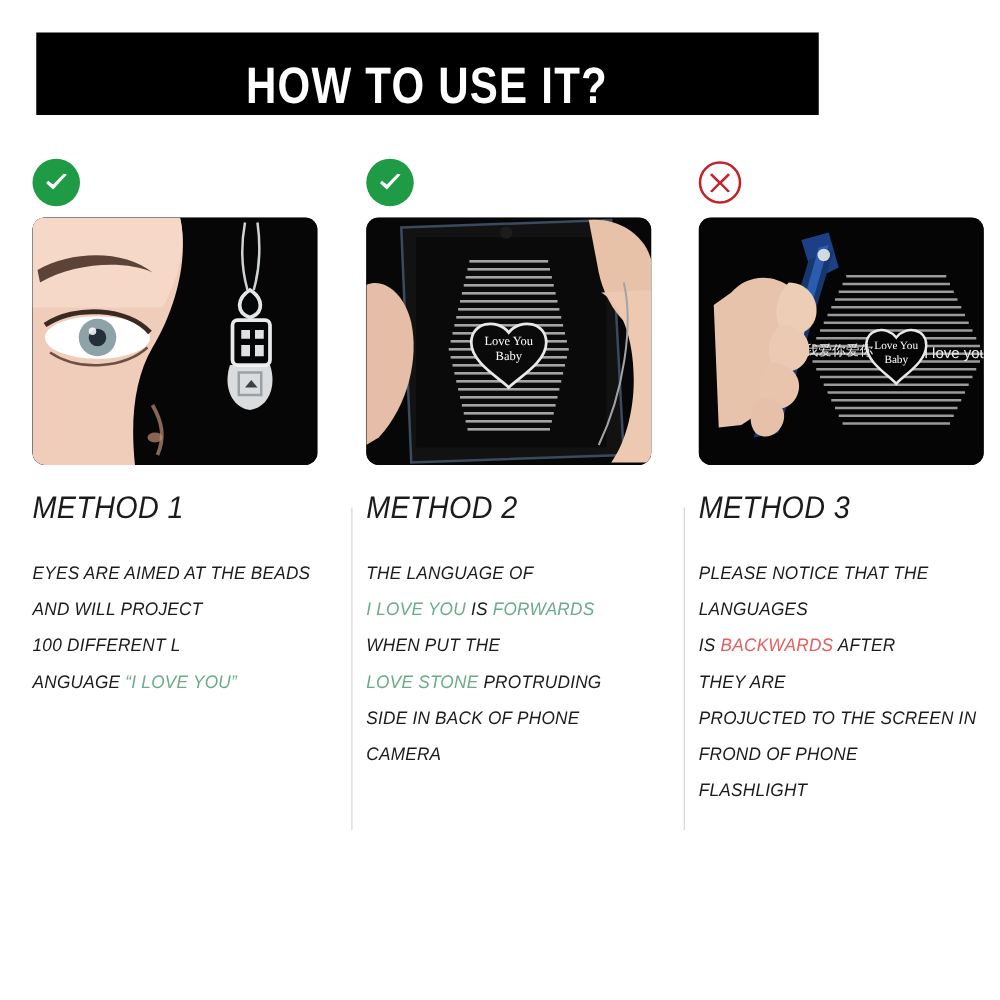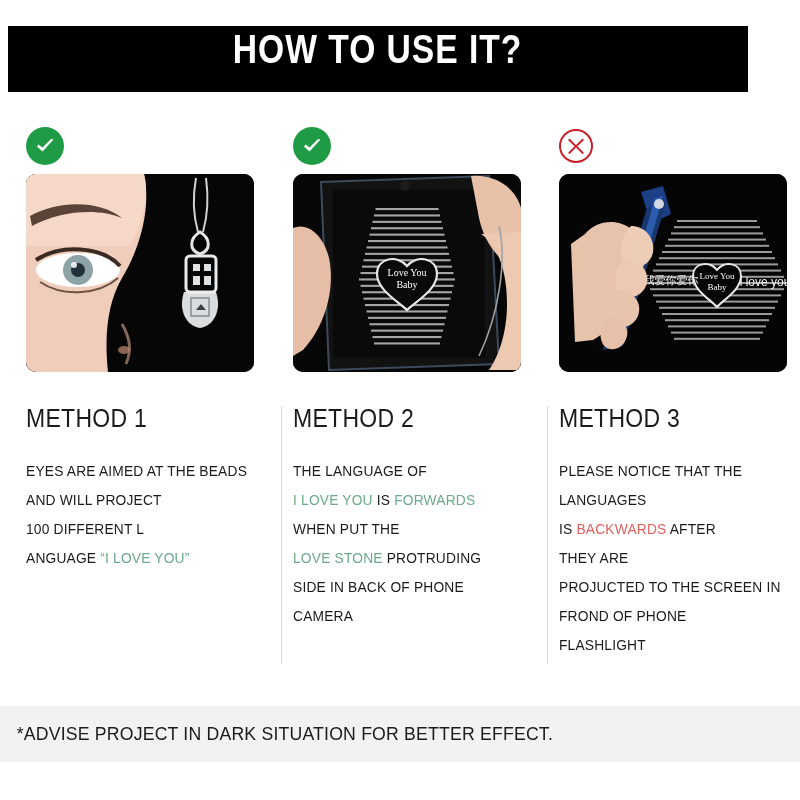--- a/index.html
+++ b/index.html
@@ -15,27 +15,27 @@
   .page {
     position: relative;
     width: 800px;
     height: 800px;
     background: #ffffff;
   }
 
   
   .header-banner {
     position: absolute;
-    left: 8px;
+    left: 29px;
     top: 26px;
-    width: 740px;
+    width: 626px;
     height: 66px;
     background: #000000;
     display: flex;
-    align-items: flex-start;
+    align-items: flex-end;
     justify-content: center;
   }
   .header-title {
     color: #ffffff;
     font-family: "Liberation Sans Narrow", "Liberation Sans", sans-serif;
     font-size: 41px;
     font-weight: 700;
     letter-spacing: 1.2px;
     transform: scaleX(0.82);
     white-space: nowrap;
@@ -101,21 +101,22 @@
     height: 198px;
     border-radius: 10px;
     overflow: hidden;
     position: relative;
     background: #000;
   }
   .photo svg { display: block; width: 100%; height: 100%; }
 
   
   .method-block {
-    padding-top: 32px;
+    padding-top: 20px;
+    font-style: italic;
   }
   .method-title {
     font-family: "Liberation Sans Narrow", "Liberation Sans", sans-serif;
     font-size: 25px;
     font-weight: 400;
     color: #1b1b1b;
     letter-spacing: 0.3px;
     transform: scaleX(0.92);
     transform-origin: left center;
     margin-bottom: 18px;
@@ -335,17 +336,14 @@
               <div class="method-line"><span class=""> THEY ARE</span></div>
               <div class="method-line"><span class="">PROJUCTED TO THE SCREEN IN</span></div>
               <div class="method-line"><span class="">FROND OF PHONE</span></div>
               <div class="method-line"><span class="">FLASHLIGHT</span></div>
             </div>
           </div>
         </div>
       </div>
     </div>
 
-  <div class="footer-band">
-    <div class="footer-text">*ADVISE PROJECT IN DARK SITUATION FOR BETTER EFFECT.</div>
-  </div>
 
 </div>
 
 </body></html>

